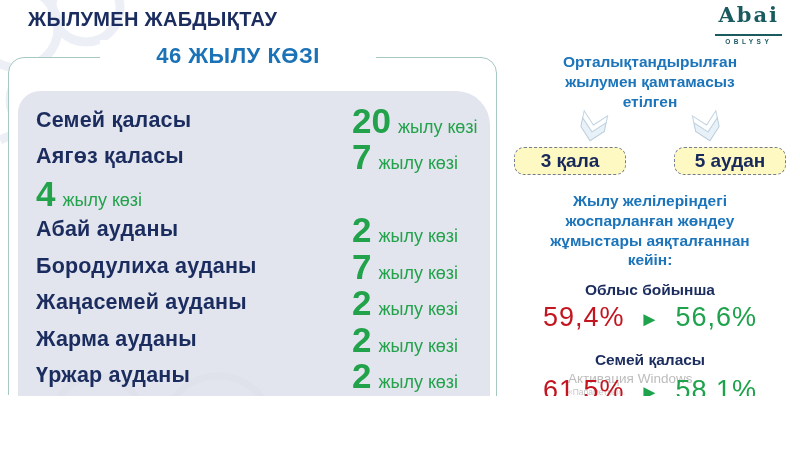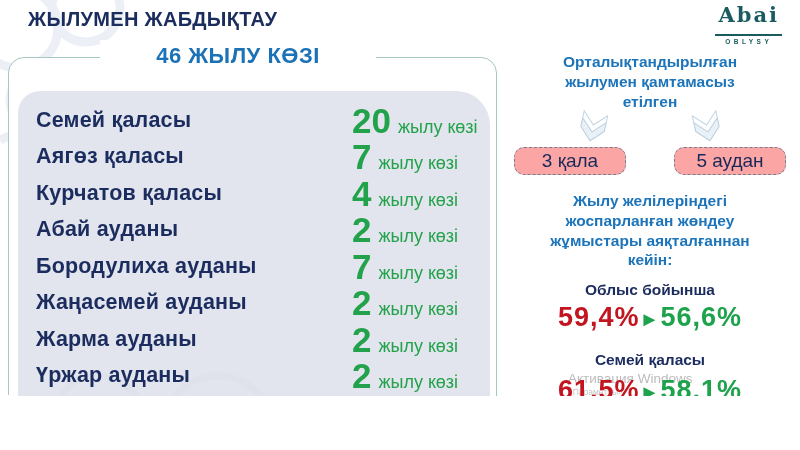--- a/index.html
+++ b/index.html
@@ -38,30 +38,30 @@
   .pre { white-space:pre-line; }
   .r-title { position:absolute; top:12px; left:0; width:100%; text-align:center;
              color:#1c74ba; font-weight:bold; font-size:15.5px; line-height:1.28; }
   .arrows-row { position:absolute; top:66px; left:0; width:100%; display:flex;
                 justify-content:center; gap:82px; }
   .arrow-icon.left { transform:rotate(12deg); }
   .arrow-icon.right { transform:rotate(-12deg); }
   .boxes-row { position:absolute; top:107px; left:0; width:100%; display:flex;
                justify-content:center; gap:48px; }
   .stat-box { width:112px; height:28px; border:1.5px dashed #727d8f; border-radius:10px;
-              background:#fca5a5; display:flex; align-items:center; justify-content:center;
-              font-size:19px; font-weight:normal; color:#17295a; }
+              background:#fef9c3; display:flex; align-items:center; justify-content:center;
+              font-size:19px; font-weight:bold; color:#17295a; }
   .r-note { position:absolute; top:151px; left:0; width:100%; text-align:center;
             color:#1c74ba; font-weight:bold; font-size:15.5px; line-height:1.28; }
   .group-label { position:absolute; left:0; width:100%; text-align:center;
                  color:#1b2c5e; font-weight:bold; font-size:15.5px; }
   .region-label { top:241px; }
   .city-label { top:311px; }
   .stats-row { position:absolute; left:0; width:100%; display:flex; justify-content:center;
-               align-items:center; font-size:27px; font-weight:bold;
+               align-items:center; gap:15px; font-size:27px; font-weight:normal;
                letter-spacing:1px; z-index:2; }
   .region-stats { top:262px; }
   .city-stats { top:335px; }
   .stat-before { color:#c3151f; }
   .stat-after { color:#1ea24c; }
   .stat-arrow { color:#1ea24c; font-size:20px; padding-top:3px; }
 
   
   .watermark { position:absolute; top:331px; left:68px; width:232px; z-index:1;
                color:#bcbcbc; text-align:left; }
@@ -111,21 +111,20 @@
           </span>
       </div>
       <div class="row">
         <span class="row-name">Аягөз қаласы</span>
         <span class="row-value">
             <span class="row-count">7</span>
             <span class="row-unit">жылу көзі</span>
           </span>
       </div>
       <div class="row">
-        <span class="row-name">Курчатов қаласы</span>
         <span class="row-value">
             <span class="row-count">4</span>
             <span class="row-unit">жылу көзі</span>
           </span>
       </div>
       <div class="row">
         <span class="row-name">Абай ауданы</span>
         <span class="row-value">
             <span class="row-count">2</span>
             <span class="row-unit">жылу көзі</span>

